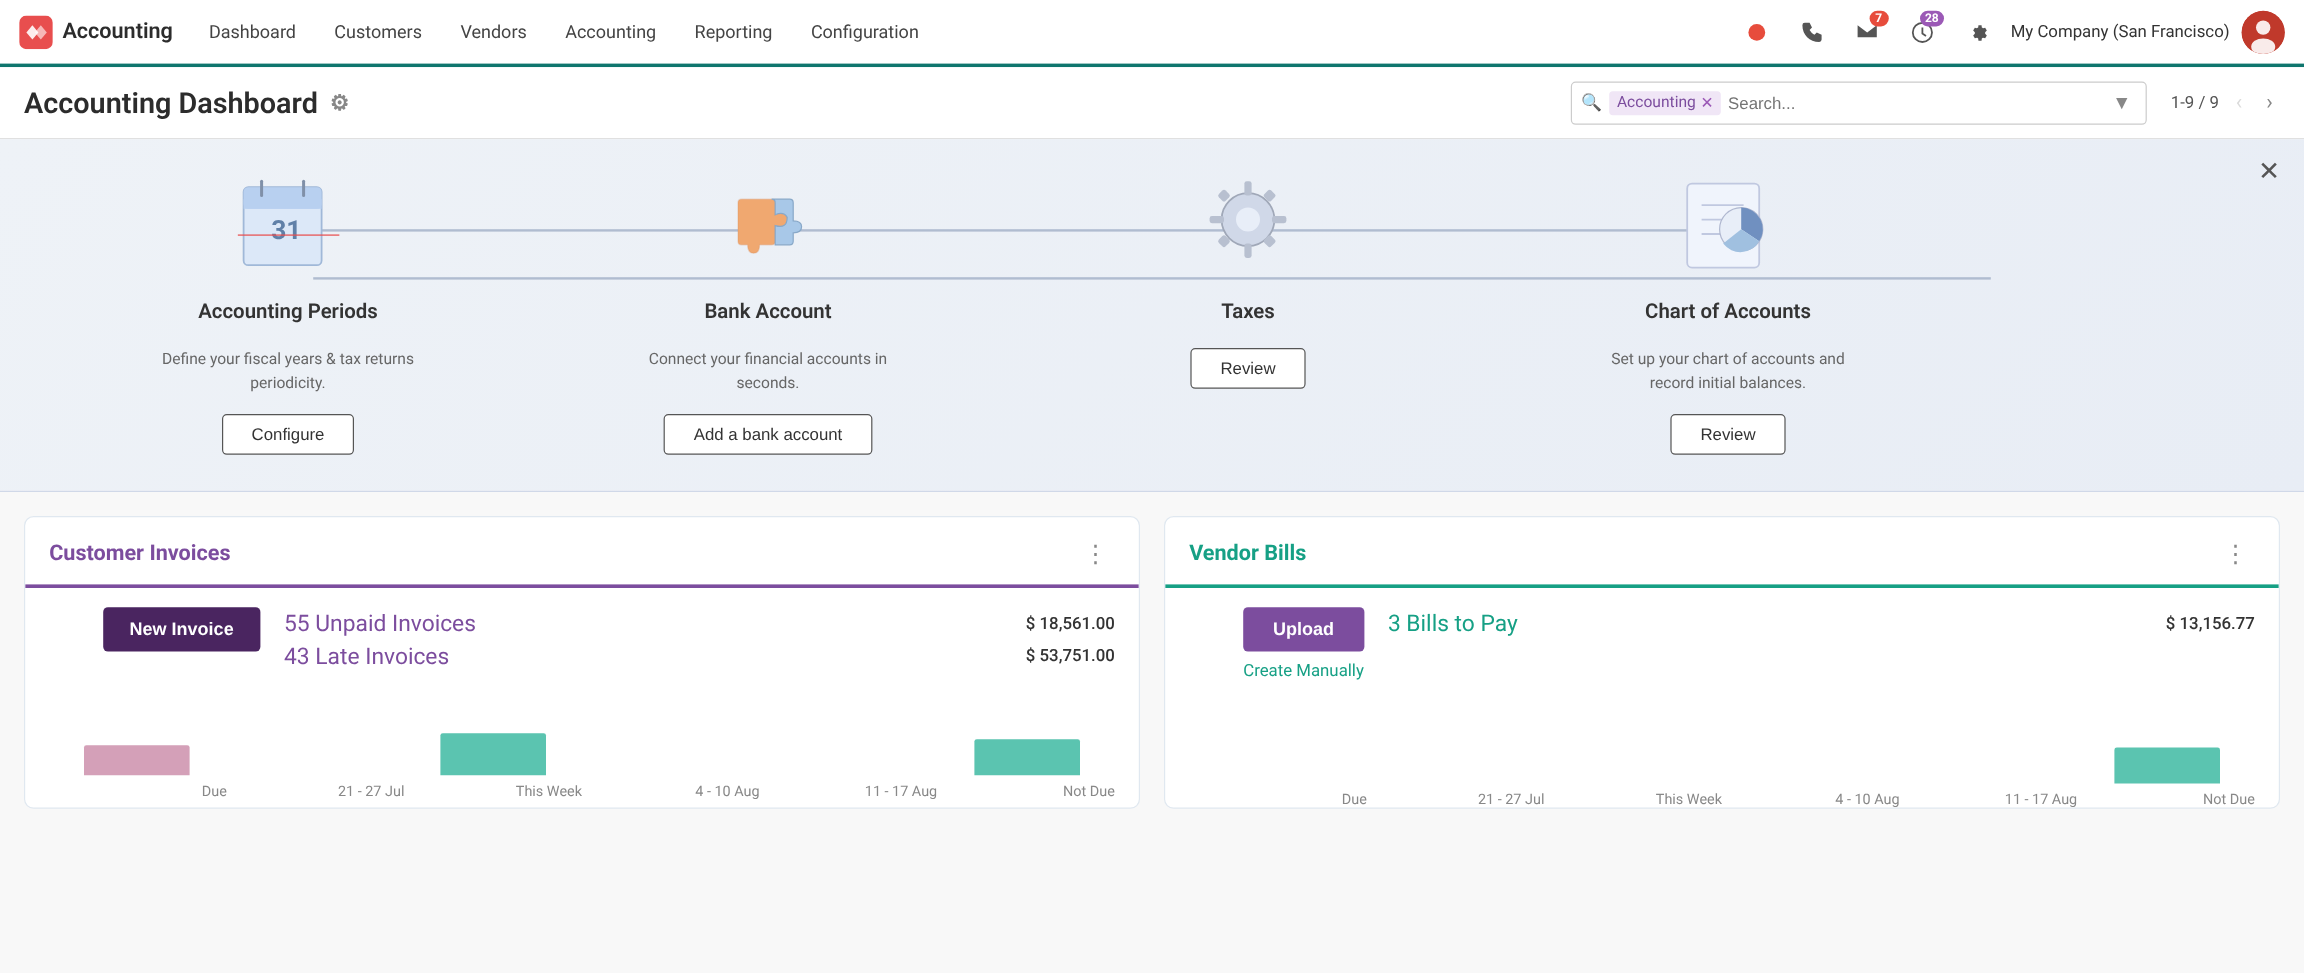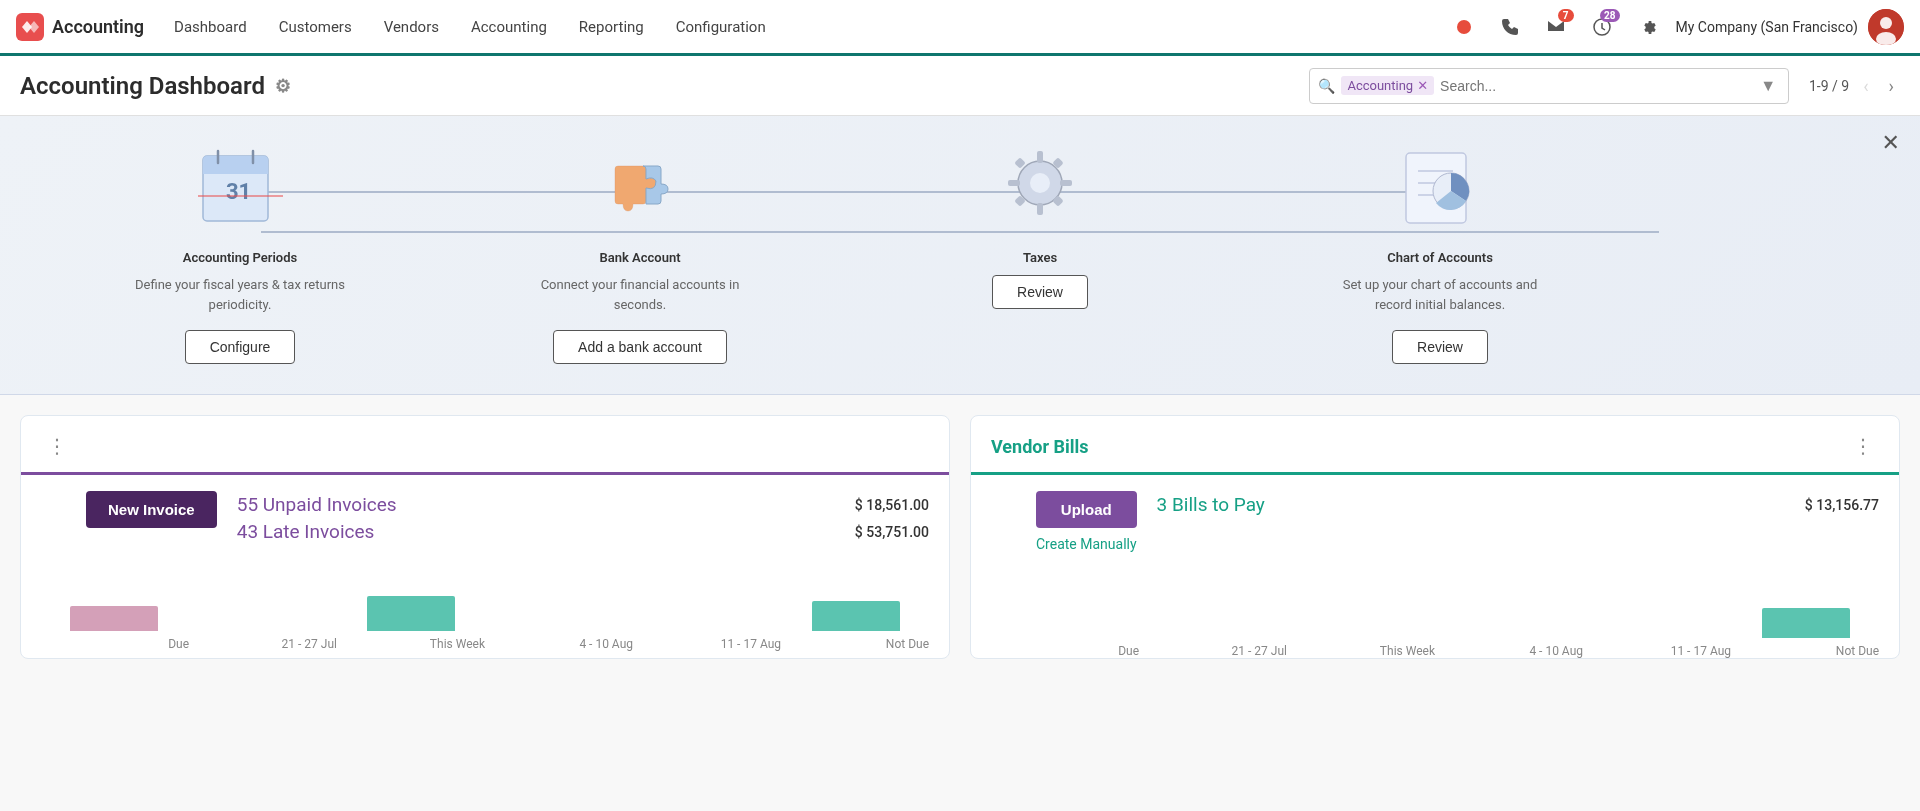--- a/index.html
+++ b/index.html
@@ -208,24 +208,24 @@
       width: 100px;
       height: 100px;
       display: flex;
       align-items: center;
       justify-content: center;
       margin-bottom: 14px;
       position: relative;
       z-index: 1;
     }
     .step-title {
-      font-size: 13px;
+      font-size: 17px;
       font-weight: 600;
       color: #333;
-      margin-bottom: 10px;
+      margin-bottom: 20px;
     }
     .step-desc {
       font-size: 13px;
       color: #666;
       line-height: 1.5;
       margin-bottom: 16px;
       max-width: 220px;
     }
     .step-btn {
       border: 1px solid #555;
@@ -555,20 +555,21 @@
       </div>
 
     </div>
   </div>
 </div>
 
 <div class="main-content">
 
   <div class="card">
     <div class="card-header">
+      <span class="card-title">Customer Invoices</span>
       <span class="menu-dots">⋮</span>
     </div>
     <div class="card-body">
       <div class="card-actions-row">
         <button class="new-invoice-btn">New Invoice</button>
         <div class="invoice-stats">
           <div class="stat-row">
             <span class="stat-label">55 Unpaid Invoices</span>
             <span class="stat-value">$ 18,561.00</span>
           </div>

